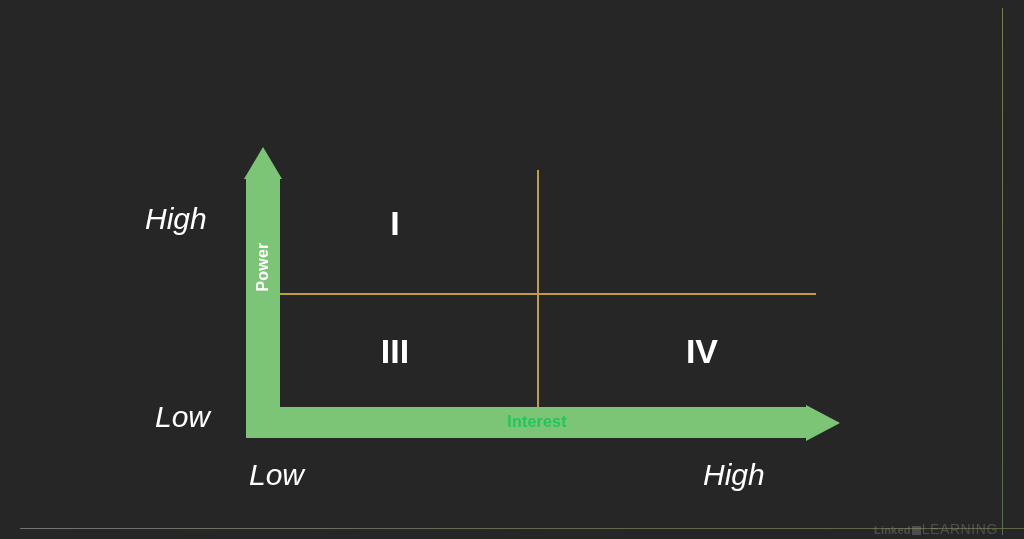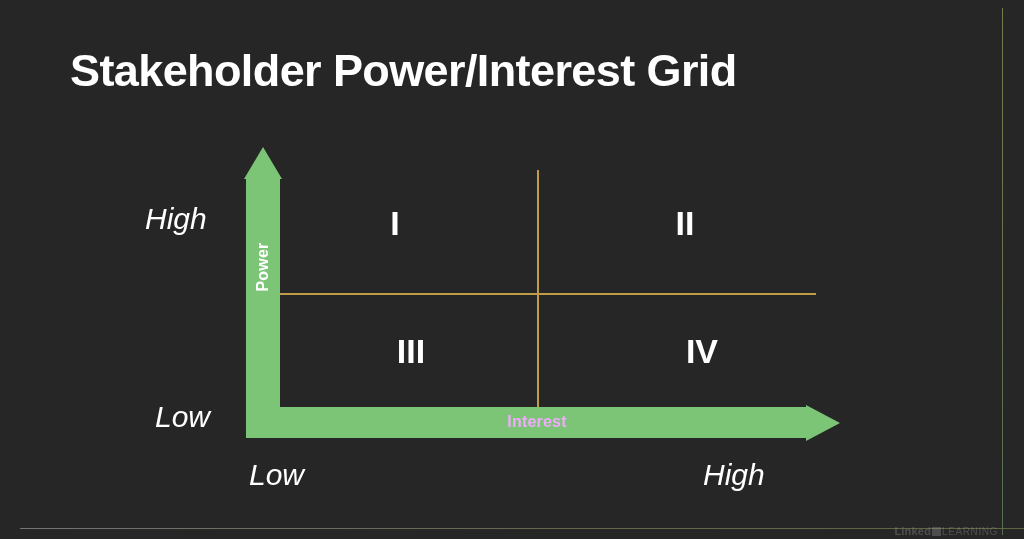--- a/index.html
+++ b/index.html
@@ -112,21 +112,21 @@
     white-space: nowrap;
   }
   #interest-label {
     position: absolute;
     left: 437px;
     top: 413px;
     width: 200px;
     text-align: center;
     font-size: 16px;
     font-weight: bold;
-    color: #f0abfc;
+    color: #22c55e;
     letter-spacing: 0.2px;
     white-space: nowrap;
   }
 
   
   .scale-label {
     position: absolute;
     font-size: 30px;
     font-weight: normal;
     color: #ffffff;
@@ -144,21 +144,21 @@
     position: absolute;
     font-size: 34px;
     font-weight: bold;
     color: #ffffff;
     text-align: center;
     white-space: nowrap;
     line-height: 1;
   }
   #q1  { left: 360px; top: 206px; width: 70px; }
   #q2  { left: 650px; top: 206px; width: 70px; }
-  #q3  { left: 376px; top: 334px; width: 70px; }
+  #q3  { left: 360px; top: 334px; width: 70px; }
   #q4  { left: 648px; top: 334px; width: 70px; text-align: right; }
 
   
   #edge-line-right {
     position: absolute;
     left: 1002px;
     top: 8px;
     width: 1px;
     height: 527px;
     background: linear-gradient(to bottom, #8a8a54, #5f7a5a);
@@ -189,51 +189,49 @@
   #watermark .wm-in {
     display: inline-block;
     width: 9px;
     height: 9px;
     background: #a8a8a8;
     vertical-align: -1px;
     margin: 0 1px;
   }
   #watermark .wm-learning {
     font-weight: normal;
-    font-size: 10px;
+    font-size: 14px;
     letter-spacing: .6px;
   }
 </style>
 </head>
 <body>
 
 <div id="slide">
 
-  <div id="title">Stakeholder Power/Interest Grid</div>
 
   <div id="plot">
 
     <div class="divider-h"></div>
     <div class="divider-v"></div>
 
     <div class="axis-v-bar"></div>
     <div class="axis-v-head"></div>
     <div class="axis-h-bar"></div>
     <div class="axis-h-head"></div>
 
     <div id="power-label">Power</div>
     <div id="interest-label">Interest</div>
 
     <div class="scale-label" id="y-high">High</div>
     <div class="scale-label" id="y-low">Low</div>
     <div class="scale-label" id="x-low">Low</div>
     <div class="scale-label" id="x-high">High</div>
 
     <div class="quadrant" id="q1">I</div>
-    <div class="quadrant" id="q2">II</div>
     <div class="quadrant" id="q3">III</div>
     <div class="quadrant" id="q4">IV</div>
 
   </div>
 
   <div id="edge-line-right"></div>
   <div id="edge-line-bottom"></div>
 
   <div id="watermark">
     <span>Linked</span><span class="wm-in"></span><span class="wm-learning">LEARNING</span>

